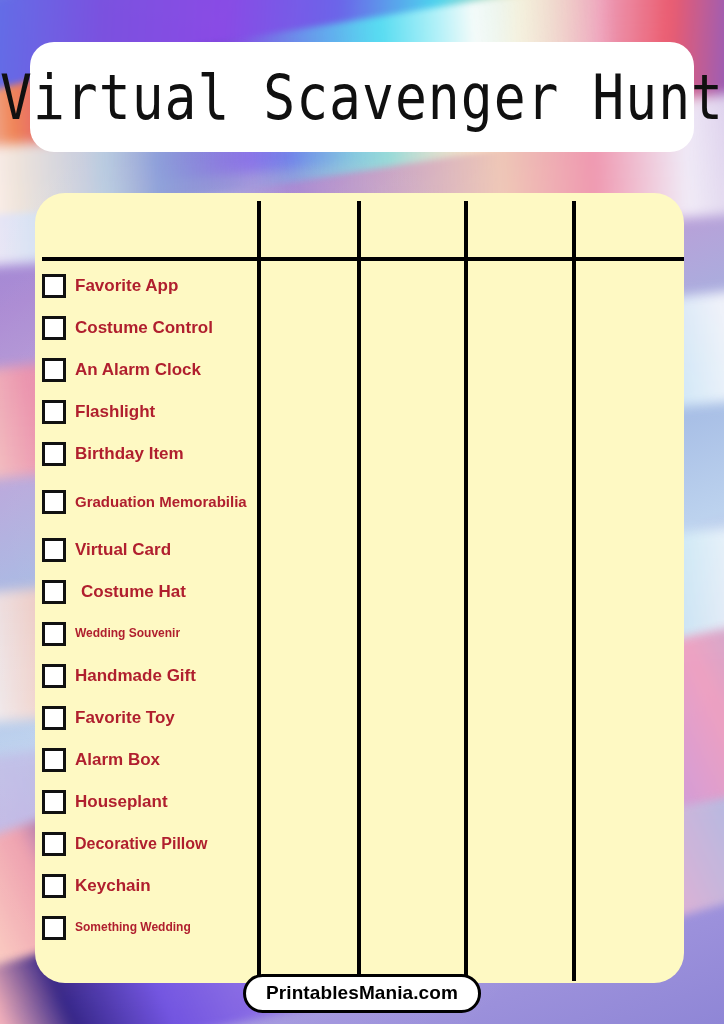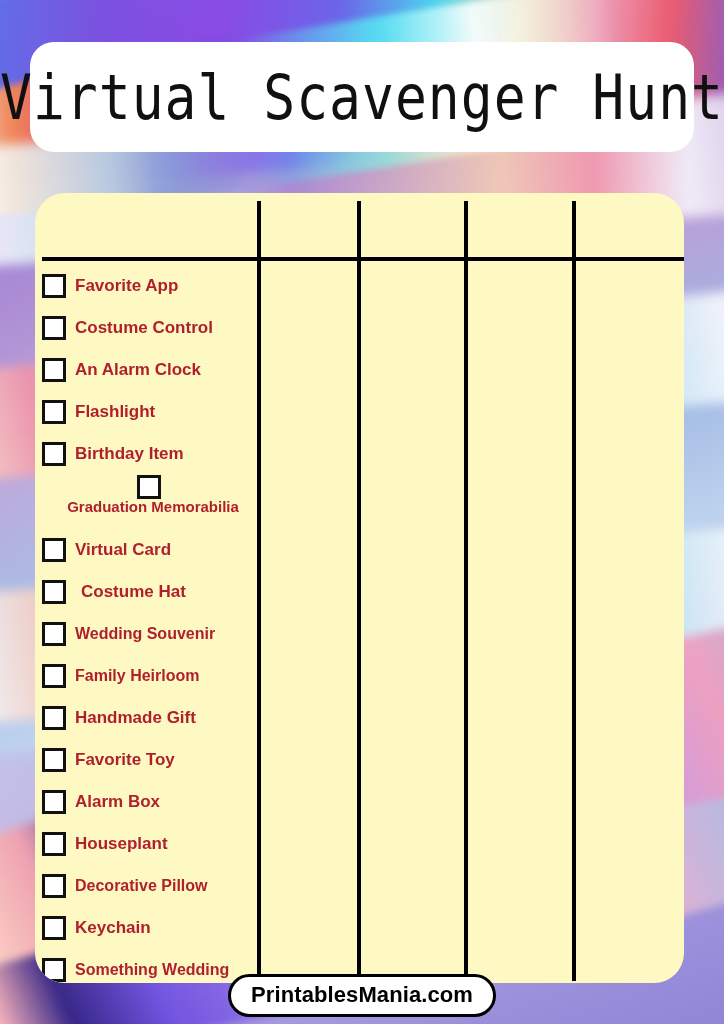--- a/index.html
+++ b/index.html
@@ -169,55 +169,55 @@
   #checklist {
     position: absolute;
     left: 7px; top: 72px;
     width: 222px;
   }
   .check-row {
     display: flex;
     align-items: center;
     height: 42px;
   }
-  .check-row.two-line { height: 54px; flex-direction: column; }
+  .check-row.two-line { height: 54px; }
   .checkbox {
     flex: 0 0 auto;
     width: 18px; height: 18px;
     border: 3px solid #111;
     background: #fff;
     margin-right: 9px;
   }
   .check-label {
     color: #b01f2e;
     font-weight: bold;
     font-size: 17px;
     line-height: 1.1;
     white-space: nowrap;
   }
   .check-row.two-line .check-label {
     font-size: 15px;
     white-space: normal;
     line-height: 1.12;
   }
   .check-row.sm .check-label { font-size: 16px; }
-  .check-row.xs .check-label { font-size: 16px; }
+  .check-row.xs .check-label { font-size: 12px; }
   .check-row.indent .check-label { padding-left: 6px; }
 
   
   #footer-badge {
     position: absolute;
     left: 50%;
     transform: translateX(-50%);
     top: 974px;
     background: #ffffff;
     border: 3px solid #000;
     border-radius: 22px;
     padding: 5px 20px 6px;
-    font-size: 22px;
+    font-size: 19px;
     font-weight: bold;
     color: #000;
     white-space: nowrap;
     letter-spacing: .1px;
   }
 </style>
 </head>
 <body>
 
 <div id="bg">
@@ -287,24 +287,20 @@
     <div class="check-row indent">
       <span class="checkbox"></span>
       <span class="check-label">Costume Hat</span>
     </div>
 
     <div class="check-row xs">
       <span class="checkbox"></span>
       <span class="check-label">Wedding Souvenir</span>
     </div>
 
-    <div class="check-row sm">
-      <span class="checkbox"></span>
-      <span class="check-label">Family Heirloom</span>
-    </div>
 
     <div class="check-row">
       <span class="checkbox"></span>
       <span class="check-label">Handmade Gift</span>
     </div>
 
     <div class="check-row">
       <span class="checkbox"></span>
       <span class="check-label">Favorite Toy</span>
     </div>

